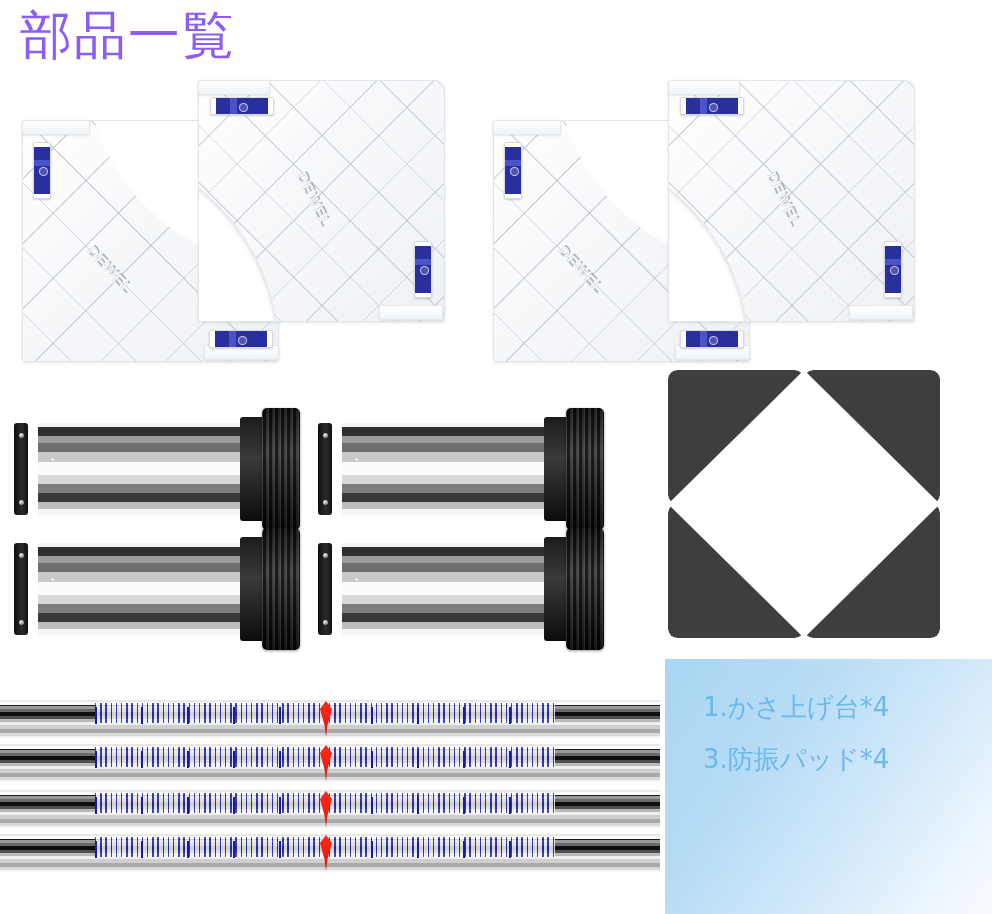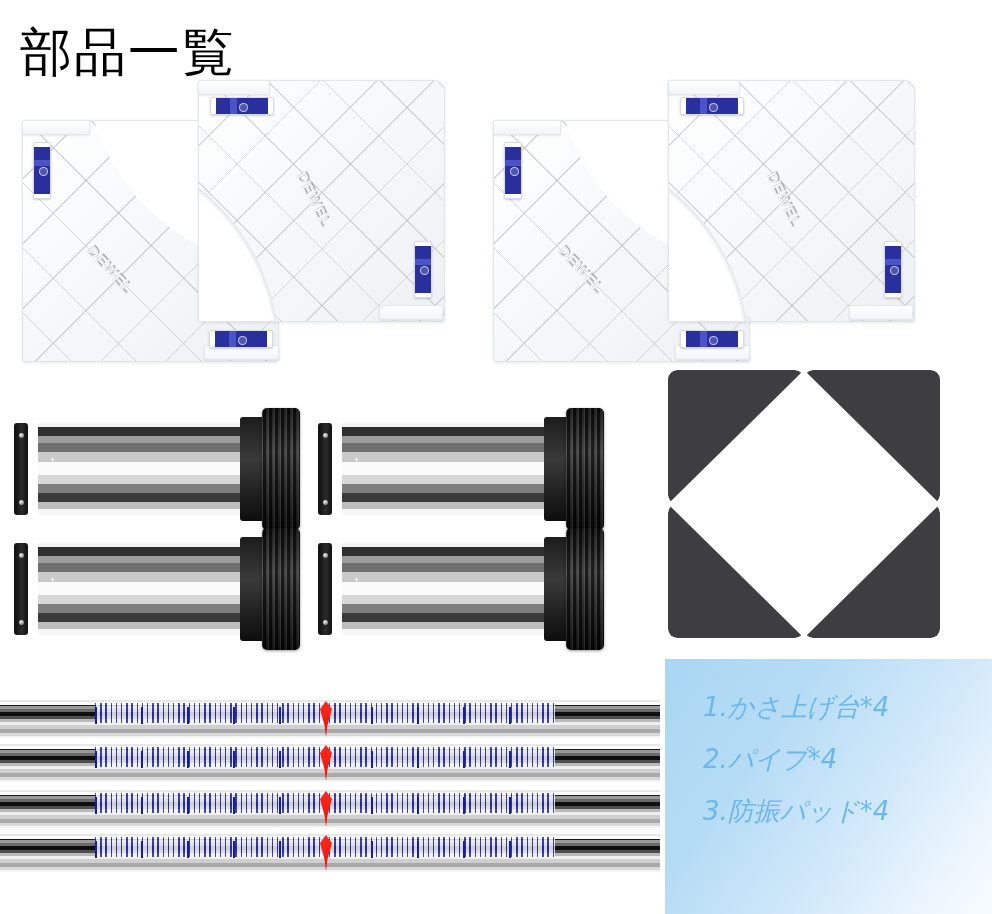--- a/index.html
+++ b/index.html
@@ -5,23 +5,23 @@
   html,body{margin:0;padding:0;}
   body{
     width:992px;height:914px;background:#ffffff;
     font-family:"Liberation Sans","DejaVu Sans",sans-serif;
     position:relative;overflow:hidden;
   }
   .stage{position:absolute;left:0;top:0;width:992px;height:914px;}
 
   
   #page-title{
-    position:absolute;left:20px;top:23px;
+    position:absolute;left:20px;top:6px;
     font-size:52px;line-height:58px;
-    color:#000000;letter-spacing:2px;
+    color:#8b5cf6;letter-spacing:2px;
     white-space:nowrap;
     font-family:"DejaVu Sans","Liberation Sans",sans-serif;
   }
 
   
   .bracket{position:absolute;}
   .bk-body{
     position:absolute;left:0;top:0;width:100%;height:100%;
     background:
       linear-gradient(135deg,#ffffff 0%,#f7f8fa 45%,#eef1f4 100%);
@@ -179,21 +179,20 @@
     position:absolute;left:0;top:0;width:100%;height:100%;
     background:linear-gradient(180deg,#ff2a1c,#e61308);
     clip-path:polygon(50% 0,100% 22%,62% 68%,50% 100%,38% 68%,0 22%);
   }
 
   
   #legend{
     position:absolute;
     background:linear-gradient(125deg,#a9d6f3 0%,#b6dcf5 32%,#d2e9fa 62%,#eff7fe 88%,#f7fbff 100%);
     overflow:hidden;
-    font-style:italic;
   }
   #legend ul{list-style:none;margin:0;padding:0;}
   #legend li{
     color:#6cb8ea;
     font-size:26px;line-height:52px;
     font-family:"DejaVu Sans","Liberation Sans",sans-serif;
     white-space:nowrap;
     padding-left:38px;
   }
 </style>
@@ -363,18 +362,17 @@
     <div class="pipe-scale" style="left:95px;width:460px;"></div>
     <div class="pipe-major" style="left:95px;width:460px;"></div>
     <div class="pipe-marker" style="left:320px;top:1px;height:36px;">
       <div class="diamond"></div>
     </div>
   </div>
 
   <div id="legend" style="left:665px;top:659px;width:327px;height:255px;">
     <ul style="padding-top:22px;">
       <li>1.かさ上げ台*4</li>
-      <li>2.パイプ*4</li>
       <li>3.防振パッド*4</li>
     </ul>
   </div>
 
 </div>
 
 </body></html>

